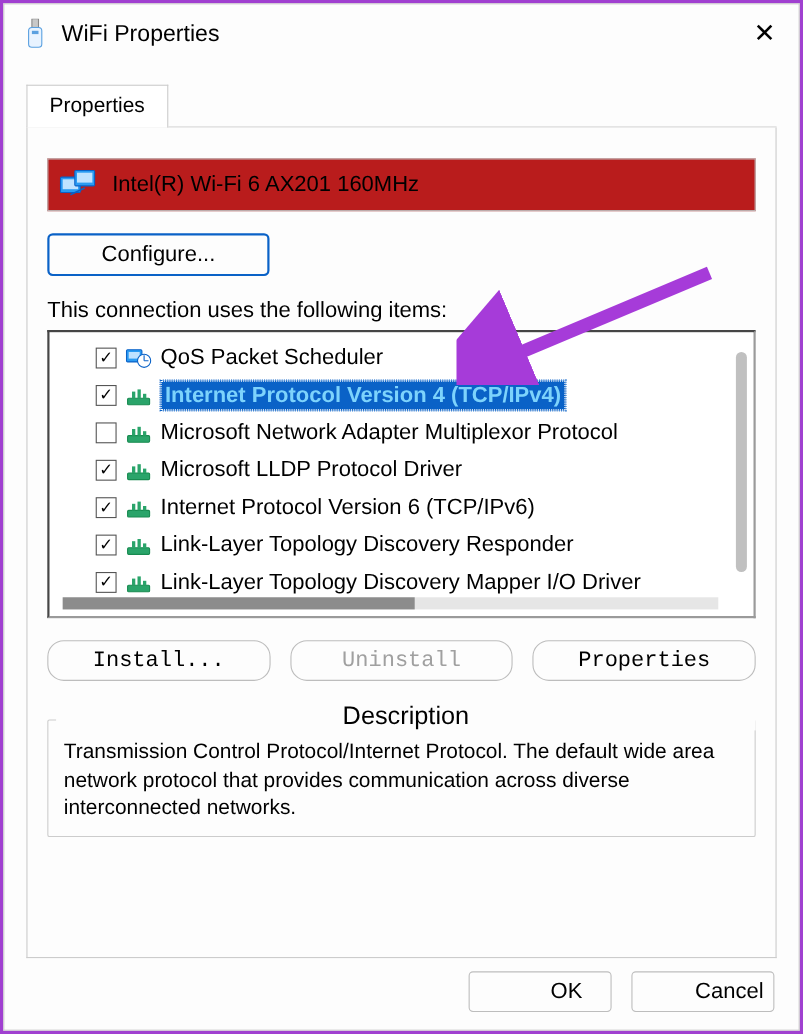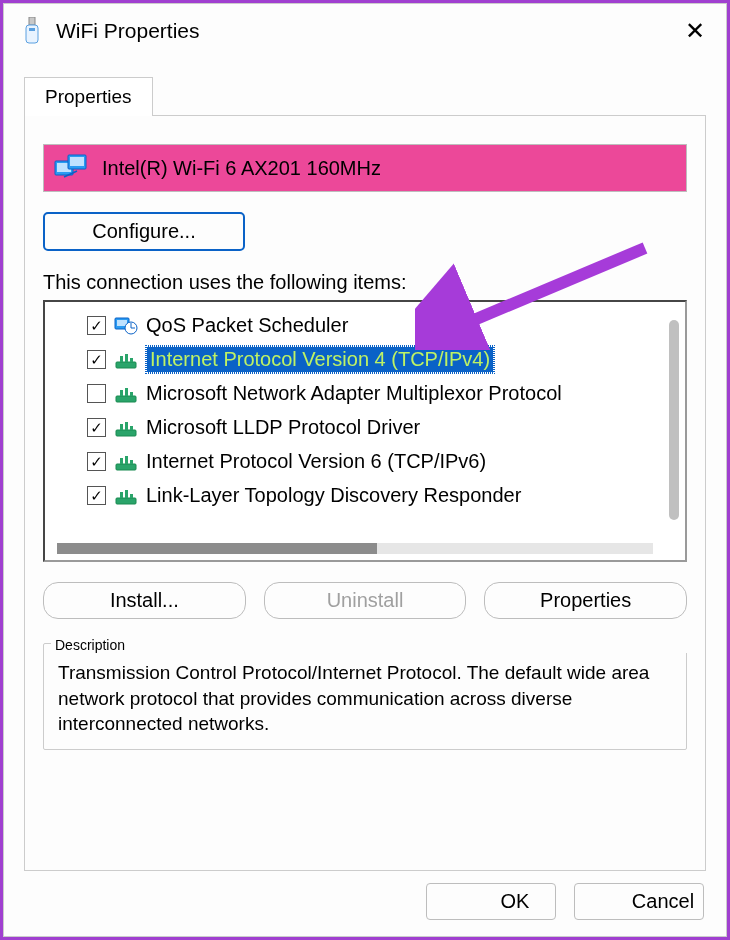--- a/index.html
+++ b/index.html
@@ -78,21 +78,21 @@
     display: flex;
     flex-direction: column;
   }
   .label { font-size: 20px; color:#000; margin-bottom: 6px; }
   .adapter-box {
     border: 1px solid #bdbdbd;
     padding: 8px 10px;
     display: flex;
     align-items: center;
     margin-bottom: 14px;
-    background:#ec4899;
+    background:#b91c1c;
   }
   .adapter-icon { width: 36px; height: 30px; margin-right: 12px; }
   .adapter-text { font-size: 20px; color:#000; }
   .configure-row {
     display: flex;
     justify-content: flex-start;
     margin: 6px 0 20px 0;
   }
   .btn {
     font-size: 20px;
@@ -134,41 +134,42 @@
     border: 1.5px solid #555;
     background: #fff;
     display: flex; align-items:center; justify-content:center;
     margin-left: 2px;
   }
   .chk.checked::after { content:"✓"; font-size:15px; line-height:1; color:#000; }
   .proto-icon { width: 24px; height: 22px; flex-shrink:0; }
   .row-text { white-space: nowrap; }
   .row.selected .row-text {
     background: #0a62c7;
-    color: #bef264;
+    color: #7dd3fc;
     padding: 1px 3px;
     border: 1px dotted #fff;
     outline: 1px dotted #0a62c7;
+    font-weight: bold;
   }
   .vscroll {
     position: absolute; right: 6px; top: 18px; width: 10px; height: 200px;
     background: #c0c0c0; border-radius: 5px;
   }
   .hscroll {
     position: absolute; bottom: 6px; left: 12px; width: 596px; height: 11px;
     background: #e6e6e6;
   }
   .hscroll-thumb { width: 320px; height: 11px; background:#8c8c8c; }
   .btn-row {
     display: flex;
     gap: 18px;
     margin-top: 20px;
   }
-  .btn-row .btn { flex:1; border-radius:15px; }
-  .desc-label { font-size: 14px; color:#000; margin-top: 18px; margin-left:8px; margin-bottom:-10px; position:relative; z-index:1; background:#fdfdfd; display:inline-block; padding:0 4px;}
+  .btn-row .btn { flex:1; border-radius:15px;font-family:Liberation Mono, monospace; }
+  .desc-label { font-size: 23px; color:#000; margin-top: 18px; margin-left:8px; margin-bottom:-10px; position:relative; z-index:1; background:#fdfdfd; display:inline-block; padding:0 4px;text-align:center;}
   .desc-box {
     border: 1px solid #ccc;
     padding: 16px 14px 12px 14px;
     font-size: 19px;
     color:#000;
     line-height: 1.35;
     border-radius:2px;
   }
   .bottom-btns {
     display: flex;
@@ -285,20 +286,30 @@
             <div class="row">
               <span class="chk checked"></span>
               <span class="proto-icon"><svg viewBox="0 0 24 22" width="24" height="22">
                   <rect x="2" y="14" width="20" height="6" rx="1" fill="#2aa46a" stroke="#188a50"></rect>
                   <rect x="6" y="8" width="3" height="6" fill="#2aa46a"></rect>
                   <rect x="11" y="6" width="3" height="8" fill="#2aa46a"></rect>
                   <rect x="16" y="10" width="3" height="4" fill="#2aa46a"></rect>
                 </svg></span>
               <span class="row-text">Link-Layer Topology Discovery Responder</span>
             </div>
+            <div class="row">
+              <span class="chk checked"></span>
+              <span class="proto-icon"><svg viewBox="0 0 24 22" width="24" height="22">
+                  <rect x="2" y="14" width="20" height="6" rx="1" fill="#2aa46a" stroke="#188a50"></rect>
+                  <rect x="6" y="8" width="3" height="6" fill="#2aa46a"></rect>
+                  <rect x="11" y="6" width="3" height="8" fill="#2aa46a"></rect>
+                  <rect x="16" y="10" width="3" height="4" fill="#2aa46a"></rect>
+                </svg></span>
+              <span class="row-text">Link-Layer Topology Discovery Mapper I/O Driver</span>
+            </div>
           </div>
         <div class="vscroll"></div>
         <div class="hscroll">
             <div class="hscroll-thumb"></div>
           </div>
 
         <svg class="arrow-annotation" style="left:370px; top:-62px;" width="240" height="110" viewBox="0 0 240 110">
           <defs>
             <marker id="arrhead" markerWidth="12" markerHeight="12" refX="2" refY="5" orient="auto">
               <path d="M0,0 L10,5 L0,10 Z" fill="#a63bd9"></path>

